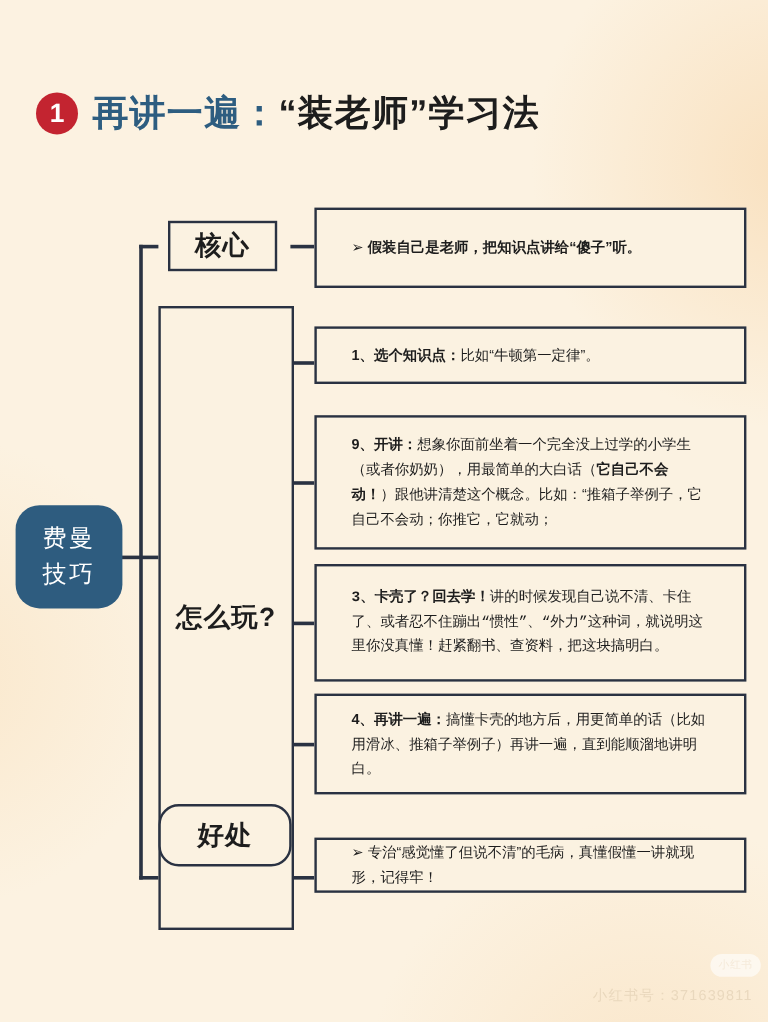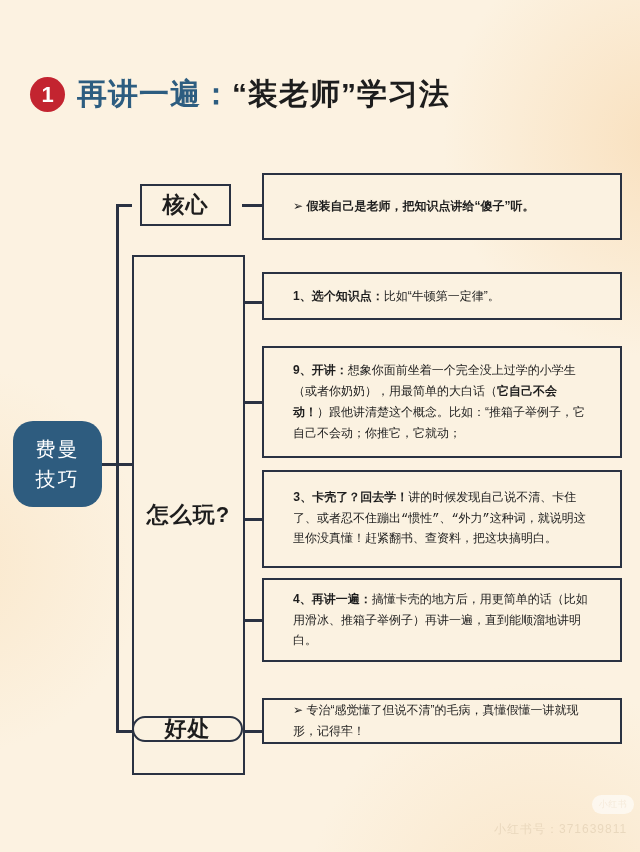--- a/index.html
+++ b/index.html
@@ -63,21 +63,21 @@
   <div class="line" style="left:244px;top:619px;width:18px;height:2.5px;"></div>
   <div class="line" style="left:242px;top:730px;width:20px;height:2.5px;"></div>
 
   <div class="root">
     <span>费曼</span>
     <span>技巧</span>
   </div>
 
   <div class="label-box" style="left:140px;top:184px;width:91px;height:42px;">核心</div>
   <div class="label-box" style="left:132px;top:255px;width:113px;height:520px;">怎么玩?</div>
-  <div class="label-box" style="left:132px;top:716px;width:111px;height:26px;border-radius:17px;">好处</div>
+  <div class="label-box" style="left:132px;top:670px;width:111px;height:52px;border-radius:17px;">好处</div>
 
   <div class="content-box" style="top:173px;height:67px;">
     <p><span class="b">➢ </span><span class="b">假装自己是老师，把知识点讲给“傻子”听。</span></p>
   </div>
 
   <div class="content-box" style="top:272px;height:48px;">
     <p><span class="b">1、选个知识点：</span><span>比如“牛顿第一定律”。</span></p>
   </div>
 
   <div class="content-box" style="top:346px;height:112px;">

